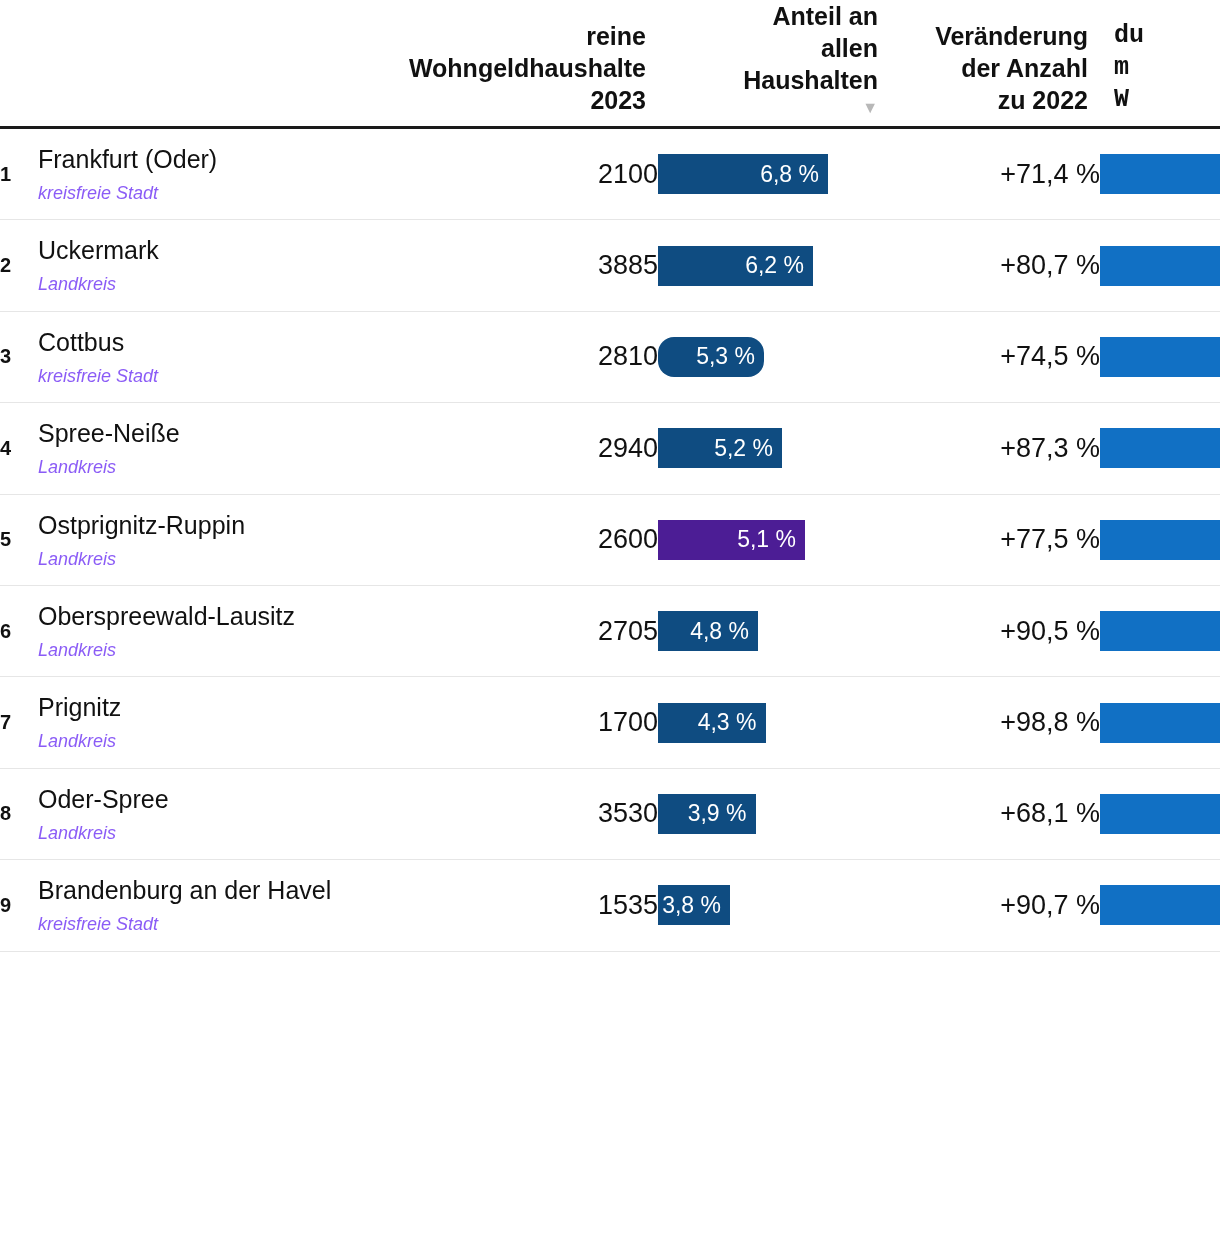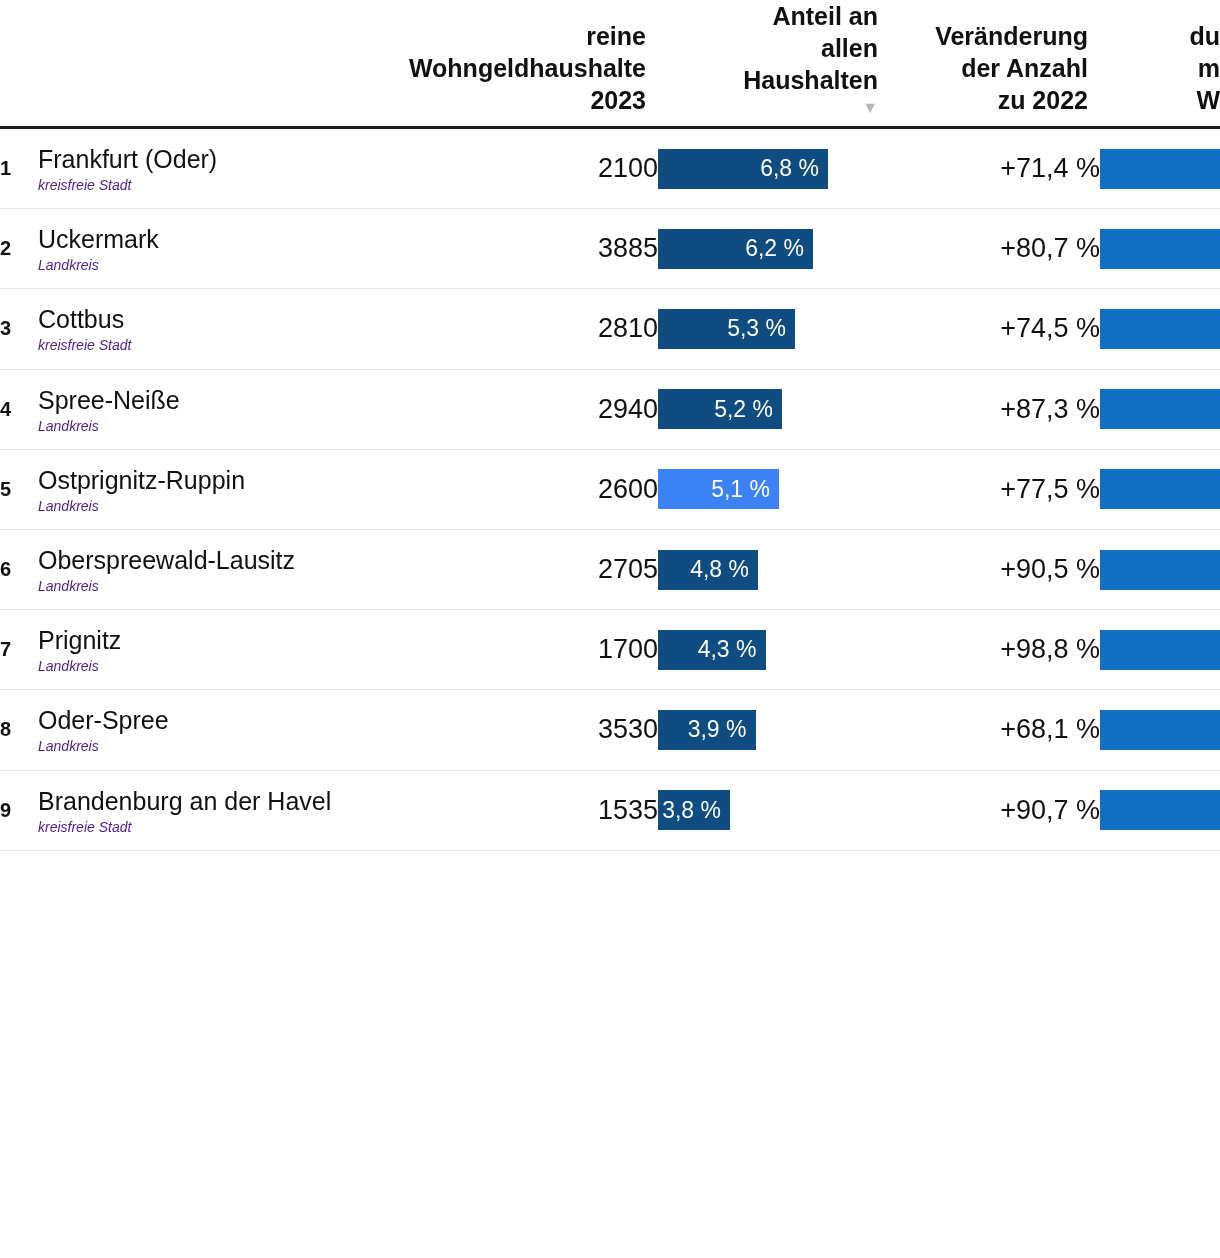--- a/index.html
+++ b/index.html
@@ -48,24 +48,25 @@
   }
   thead th.h-share {
     text-align: right;
     padding-left: 14px;
   }
   thead th.h-delta {
     text-align: right;
     padding-right: 12px;
   }
   thead th.h-extra {
-    text-align: right;
+    text-align: left;
     padding-left: 14px;
     white-space: nowrap;
     overflow: hidden;
+    font-family: Liberation Mono, monospace;
   }
   .sort-caret {
     display: block;
     font-size: 16px;
     color: #b8b8b8;
     line-height: 1;
     margin-top: 4px;
     padding-left: 2px;
   }
   thead tr.head-rule th {
@@ -91,25 +92,25 @@
     color: #111;
   }
   td.name {
     font-size: 25px;
     line-height: 1.28;
     color: #111;
     padding-left: 2px;
   }
   td.name .sub {
     display: block;
-    font-size: 14px;
+    font-size: 18px;
     font-style: italic;
-    color: #4c1d95;
+    color: #8b5cf6;
     line-height: 1.3;
-    margin-top: 1px;
+    margin-top: 7px;
   }
   td.count {
     font-size: 27px;
     text-align: right;
     padding-right: 12px;
     color: #111;
   }
   td.share {
     padding-left: 14px;
   }
@@ -240,21 +241,21 @@
           <td class="extra">
             <div class="extra-bar" style="background: rgb(17, 112, 196);"></div>
           </td>
         </tr>
         <tr class="row">
           <td class="rank">3</td>
           <td class="name"><span>Cottbus</span><span class="sub">kreisfreie Stadt</span></td>
           <td class="count">2810</td>
           <td class="share">
             <div class="bar-holder">
-              <div class="bar" style="width: 137px; background: rgb(15, 76, 129);">
+              <div class="bar" style="width: 106px; background: rgb(15, 76, 129); border-radius: 16px;">
                 <span class="inlabel">5,3 %</span>
               </div>
             </div>
           </td>
           <td class="delta">+74,5 %</td>
           <td class="extra">
             <div class="extra-bar" style="background: rgb(17, 112, 196);"></div>
           </td>
         </tr>
         <tr class="row">
@@ -272,21 +273,21 @@
           <td class="extra">
             <div class="extra-bar" style="background: rgb(17, 112, 196);"></div>
           </td>
         </tr>
         <tr class="row">
           <td class="rank">5</td>
           <td class="name"><span>Ostprignitz-Ruppin</span><span class="sub">Landkreis</span></td>
           <td class="count">2600</td>
           <td class="share">
             <div class="bar-holder">
-              <div class="bar" style="width: 121px; background: #3b82f6;">
+              <div class="bar" style="width: 147px; background: #4c1d95;">
                 <span class="inlabel">5,1 %</span>
               </div>
             </div>
           </td>
           <td class="delta">+77,5 %</td>
           <td class="extra">
             <div class="extra-bar" style="background: rgb(17, 112, 196);"></div>
           </td>
         </tr>
         <tr class="row">

